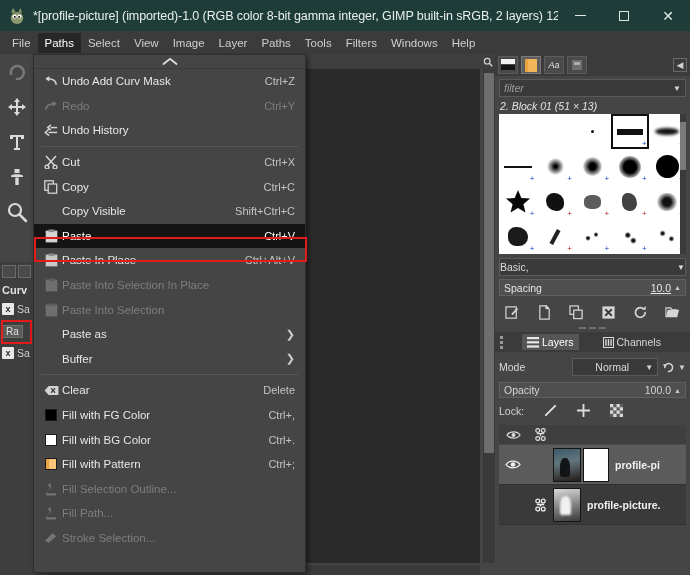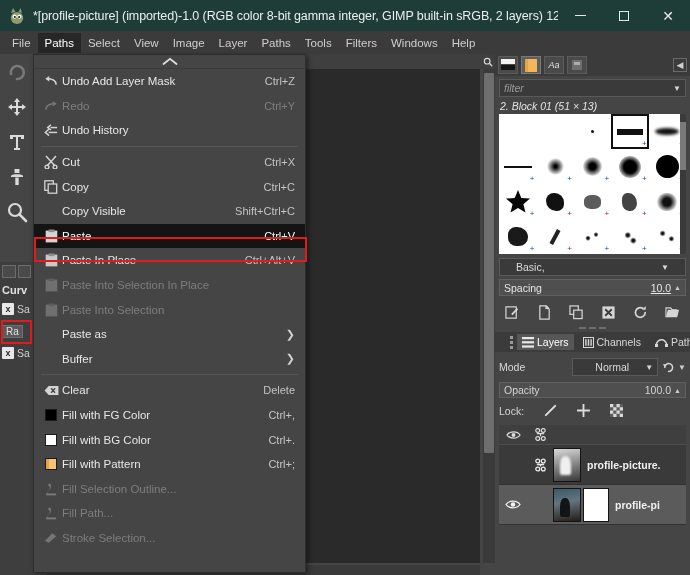--- a/index.html
+++ b/index.html
@@ -170,33 +170,33 @@
   }
   .bcell{ position:relative; display:flex; align-items:center; justify-content:center; }
   .bcell.selected{ outline:2px solid #101010; outline-offset:-2px; background:#fff; z-index:2;}
   .plus{ position:absolute; right:2px; bottom:1px; color:#1a3fbf; font-size:8px; line-height:8px;}
   .plus.red{ color:#b02020;}
   .brush-scroll{ position:absolute; right:4px; top:0; width:6px; height:140px; background:#3a3a3a;}
   .brush-scroll i{ position:absolute; left:0; top:8px; width:6px; height:48px; background:#7a7a7a;}
 
   .combo-row{
     display:flex; align-items:center; height:18px; margin:4px 4px 0 4px;
-    background:#3a3a3a; border:1px solid #5a5a5a; padding:0 16px; font-size:10.5px; color:#dcdcdc;
+    background:#3a3a3a; border:1px solid #5a5a5a; padding:0 0; font-size:10.5px; color:#dcdcdc;
   }
   .spin-row{
     display:flex; align-items:center; height:17px; margin:3px 4px 0 4px;
     background:#4f4f4f; border:1px solid #606060; padding:0 4px; font-size:10.5px; color:#e6e6e6;
   }
   .spin-row .val{ margin-left:auto;text-decoration:underline; }
   .btn-row{ display:flex; justify-content:space-around; align-items:center; height:24px; margin:4px 2px 0 2px; }
   .dbtn{ width:22px; height:20px; display:flex; align-items:center; justify-content:center; color:#dadada;}
   .grip{ height:8px; display:flex; align-items:center; justify-content:center; gap:3px;}
   .grip i{ width:7px; height:2px; background:#6f6f6f; display:block;}
 
-  .layer-tabbar{ display:flex; align-items:center; height:20px; background:#3b3b3b; padding:0 14px; gap:4px;}
+  .layer-tabbar{ display:flex; align-items:center; height:20px; background:#3b3b3b; padding:0 4px; gap:19px;}
   .ltab{ display:flex; align-items:center; gap:3px; padding:2px 5px; font-size:10.5px; color:#d8d8d8;}
   .ltab.sel{ background:#565656; color:#ffffff;}
   .ldots{ width:7px; display:flex; flex-direction:column; gap:2px; padding-left:1px;}
   .ldots i{ width:3px; height:3px; background:#9a9a9a; display:block;}
 
   .mode-row{ display:flex; align-items:center; height:22px; margin:4px 4px 0 4px; font-size:10.5px; color:#d9d9d9; gap:4px;}
   .mode-combo{ margin-left:auto; display:flex; align-items:center; gap:16px; background:#3a3a3a; border:1px solid #5a5a5a; padding:2px 4px; min-width:86px;}
   .mode-extra{ display:flex; align-items:center; gap:3px; color:#d0d0d0;}
   .opacity-row{ display:flex; align-items:center; height:16px; margin:4px 4px 0 4px; background:#4f4f4f; border:1px solid #606060; padding:0 4px; font-size:10.5px;}
   .opacity-row .val{ margin-left:auto;}
@@ -653,69 +653,69 @@
           <svg width="11" height="13" viewBox="0 0 12 14">
               <circle cx="3" cy="2.6" r="2.1" stroke="#dcdcdc" stroke-width="1.3" fill="none"></circle>
               <circle cx="9" cy="2.6" r="2.1" stroke="#dcdcdc" stroke-width="1.3" fill="none"></circle>
               <path d="M2 6 L10 6 M6 6 V9" stroke="#dcdcdc" stroke-width="1.4"></path>
               <circle cx="3" cy="11.4" r="2.1" stroke="#dcdcdc" stroke-width="1.3" fill="none"></circle>
               <circle cx="9" cy="11.4" r="2.1" stroke="#dcdcdc" stroke-width="1.3" fill="none"></circle>
             </svg>
         </div>
       </div>
 
+      <div class="lrow sel">
+        <div class="c1">
+          <svg width="16" height="11" viewBox="0 0 16 10">
+              <path d="M1 5 C4 0.6 12 0.6 15 5 C12 9.4 4 9.4 1 5 Z" stroke="#f2f2f2" stroke-width="1.3" fill="none"></path>
+              <circle cx="8" cy="5" r="2.3" fill="#f2f2f2"></circle>
+            </svg>
+        </div>
+        <div class="c2"></div>
+        <div class="lthumb">
+            <span class="thumb-color"></span>
+          </div>
+        <div class="lmask"></div>
+        <div class="lname">profile-pi</div>
+      </div>
+
       <div class="lrow">
         <div class="c1"></div>
         <div class="c2">
           <svg width="11" height="14" viewBox="0 0 12 14">
               <circle cx="3" cy="2.6" r="2.1" stroke="#ececec" stroke-width="1.4" fill="none"></circle>
               <circle cx="9" cy="2.6" r="2.1" stroke="#ececec" stroke-width="1.4" fill="none"></circle>
               <path d="M2 6.4 L10 6.4 M6 6.4 V8.6" stroke="#ececec" stroke-width="1.5"></path>
               <circle cx="3" cy="11.4" r="2.1" stroke="#ececec" stroke-width="1.4" fill="none"></circle>
               <circle cx="9" cy="11.4" r="2.1" stroke="#ececec" stroke-width="1.4" fill="none"></circle>
             </svg>
         </div>
         <div class="lthumb">
             <span class="thumb-gray"></span>
           </div>
         <div class="lname">profile-picture.</div>
       </div>
-
-      <div class="lrow sel">
-        <div class="c1">
-          <svg width="16" height="11" viewBox="0 0 16 10">
-              <path d="M1 5 C4 0.6 12 0.6 15 5 C12 9.4 4 9.4 1 5 Z" stroke="#f2f2f2" stroke-width="1.3" fill="none"></path>
-              <circle cx="8" cy="5" r="2.3" fill="#f2f2f2"></circle>
-            </svg>
-        </div>
-        <div class="c2"></div>
-        <div class="lthumb">
-            <span class="thumb-color"></span>
-          </div>
-        <div class="lmask"></div>
-        <div class="lname">profile-pi</div>
-      </div>
     </div>
   </div>
 
   <div class="dropdown">
     <div class="scrollup">
       <svg width="16" height="9" viewBox="0 0 16 9">
           <path d="M1.5 7 L8 1.8 L14.5 7" stroke="#e0e0e0" stroke-width="1.8" fill="none" stroke-linecap="round"></path>
         </svg>
     </div>
 
     <div class="mi">
       <span class="ic">
           <svg width="14" height="12" viewBox="0 0 15 12">
             <path d="M13 10 C13 5 8 3.5 3 3.5" stroke="#d4d4d4" stroke-width="1.6" fill="none"></path>
             <path d="M5.6 0.6 L1.4 3.6 L5.6 6.6 Z" fill="#d4d4d4"></path>
           </svg>
         </span>
-      <span class="lbl">Undo Add Layer Mask</span>
+      <span class="lbl">Undo Add Curv Mask</span>
       <span class="acc">Ctrl+Z</span>
     </div>
 
     <div class="mi disabled">
       <span class="ic">
           <svg width="14" height="12" viewBox="0 0 15 12">
             <path d="M2 10 C2 5 7 3.5 12 3.5" stroke="#d4d4d4" stroke-width="1.6" fill="none"></path>
             <path d="M9.4 0.6 L13.6 3.6 L9.4 6.6 Z" fill="#d4d4d4"></path>
           </svg>
         </span>

